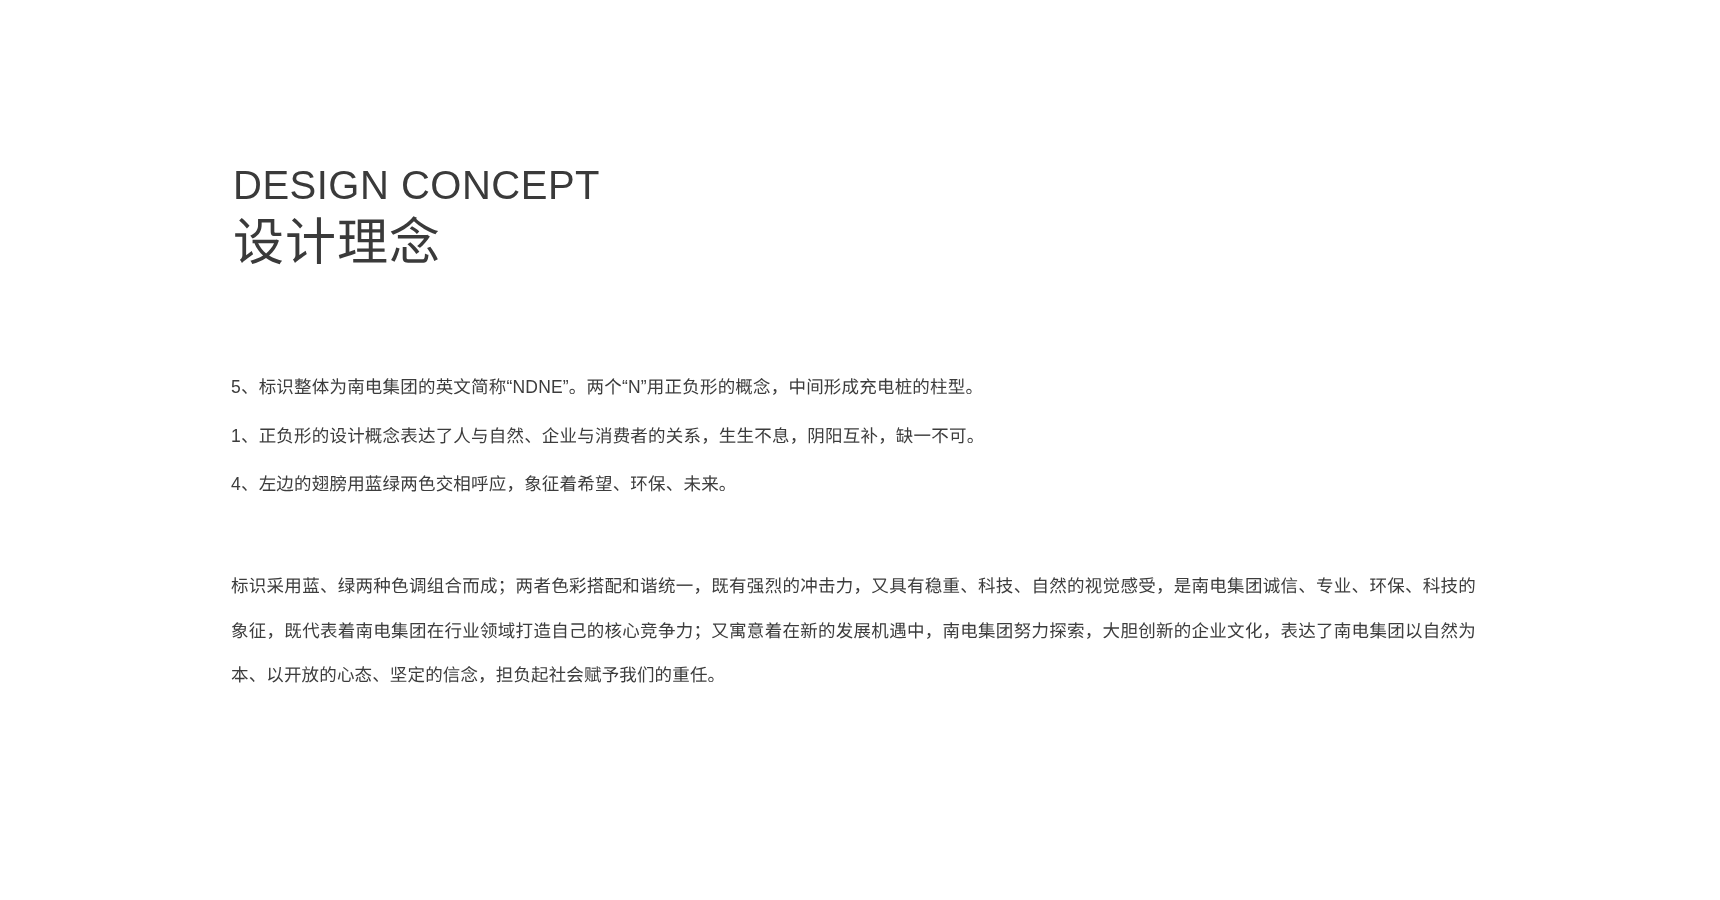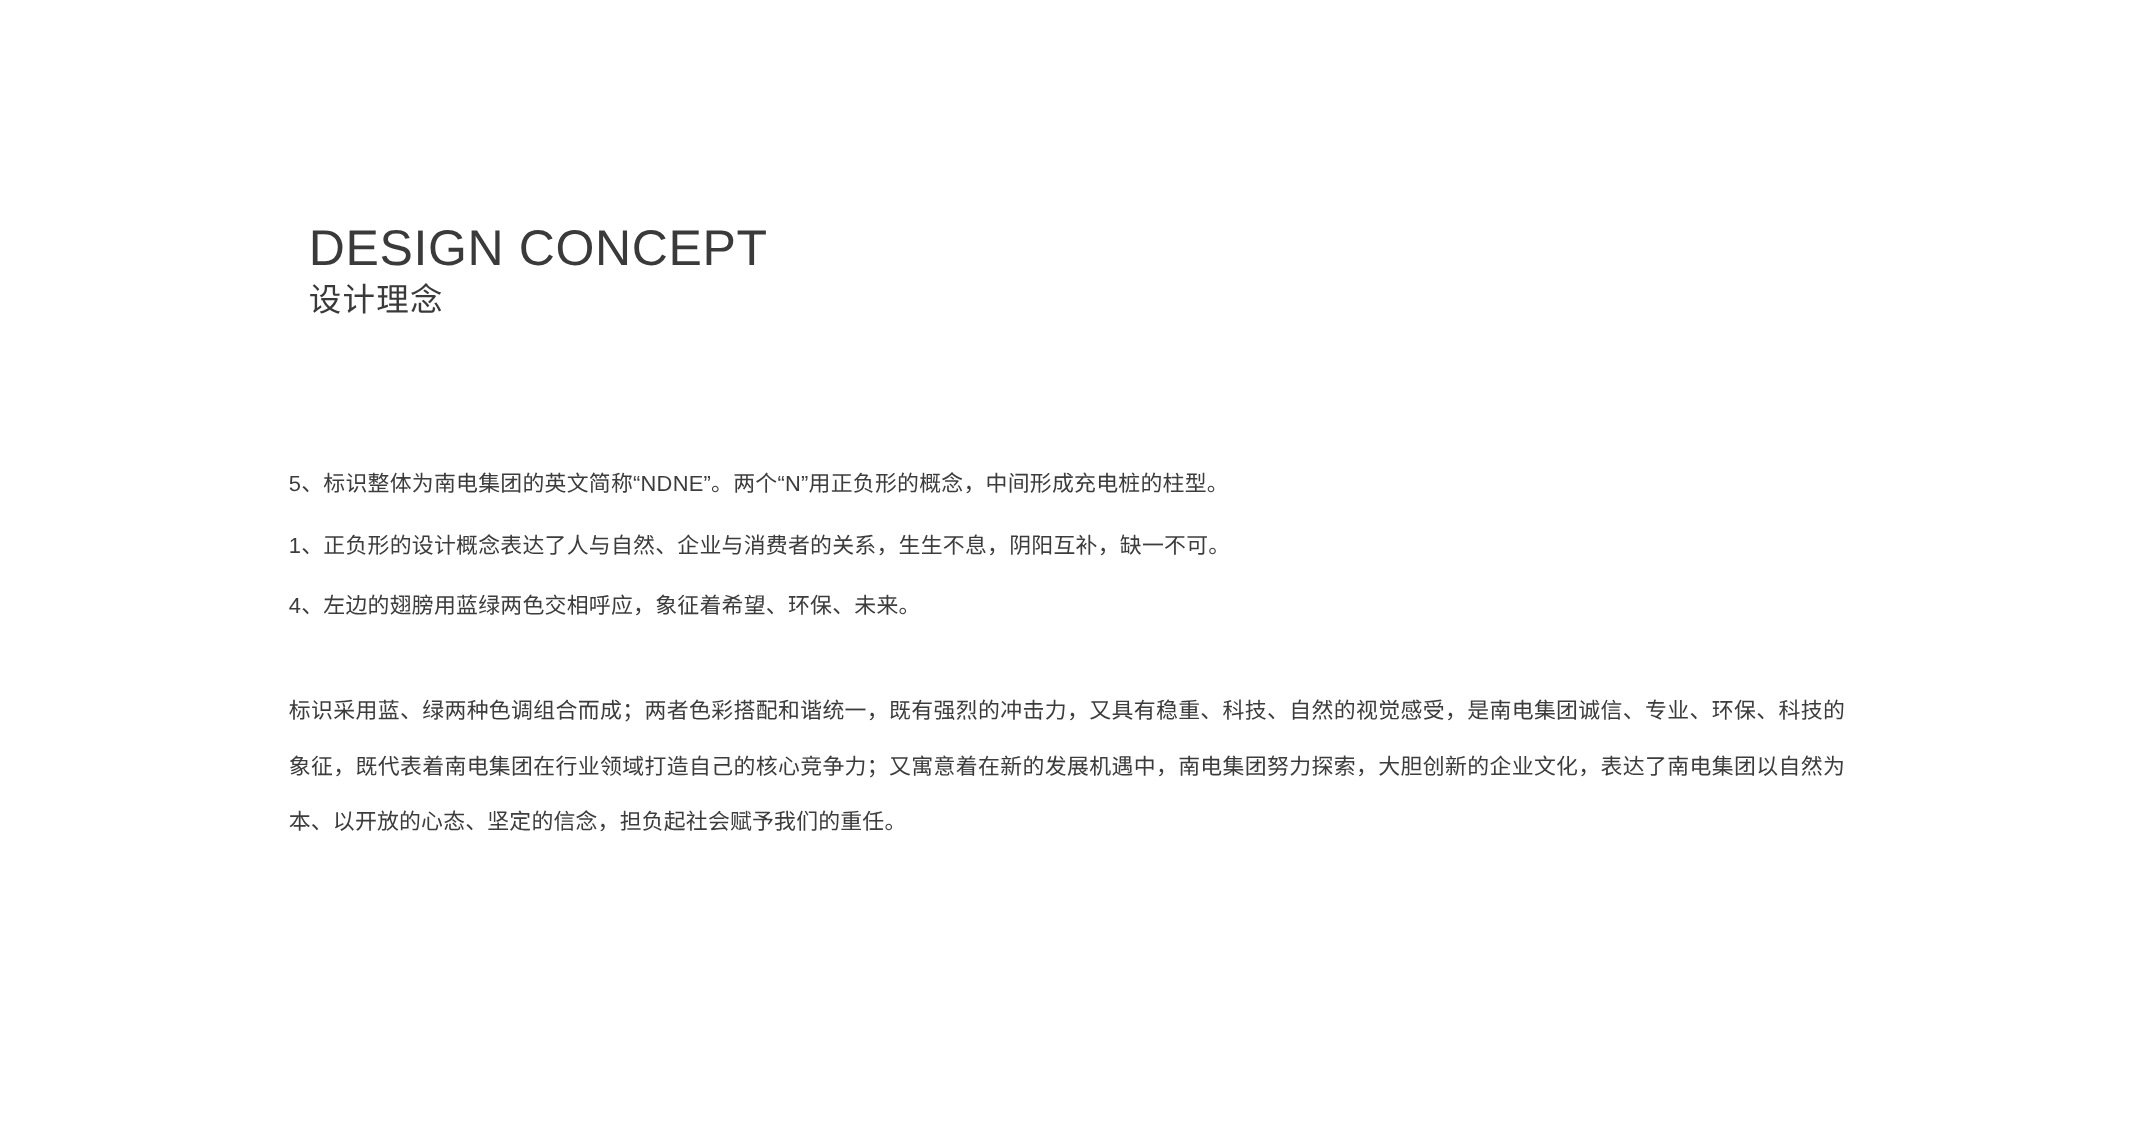--- a/index.html
+++ b/index.html
@@ -22,32 +22,32 @@
     height: 900px;
     box-sizing: border-box;
   }
   .content {
     position: absolute;
     left: 231px;
     top: 160px;
     width: 1300px;
   }
   .title-block {
-    margin: 16px;
+    margin: 2px;
   }
   .title-en {
     font-size: 40px;
     line-height: 1.18;
     font-weight: 400;
     letter-spacing: 0.5px;
     color: #3a3a3a;
     white-space: nowrap;
   }
   .title-cn {
-    font-size: 26px;
+    font-size: 51px;
     line-height: 1.35;
     font-weight: 400;
     letter-spacing: 1px;
     color: #3a3a3a;
     white-space: nowrap;
   }
   .numbered-list {
     margin: 0;
     padding: 0;
     list-style: none;
@@ -59,21 +59,21 @@
   .numbered-list li {
     font-size: 17.5px;
     line-height: 1.4;
     color: #3c3c3c;
     margin-bottom: 24px;
     letter-spacing: 0.2px;
     white-space: nowrap;
   }
   .paragraph-block {
     position: absolute;
-    top: 386px;
+    top: 404px;
     left: 0;
     width: 1245px;
   }
   .paragraph {
     font-size: 17.5px;
     line-height: 2.55;
     color: #3c3c3c;
     letter-spacing: 0.15px;
     text-align: justify;
     margin: 0;

